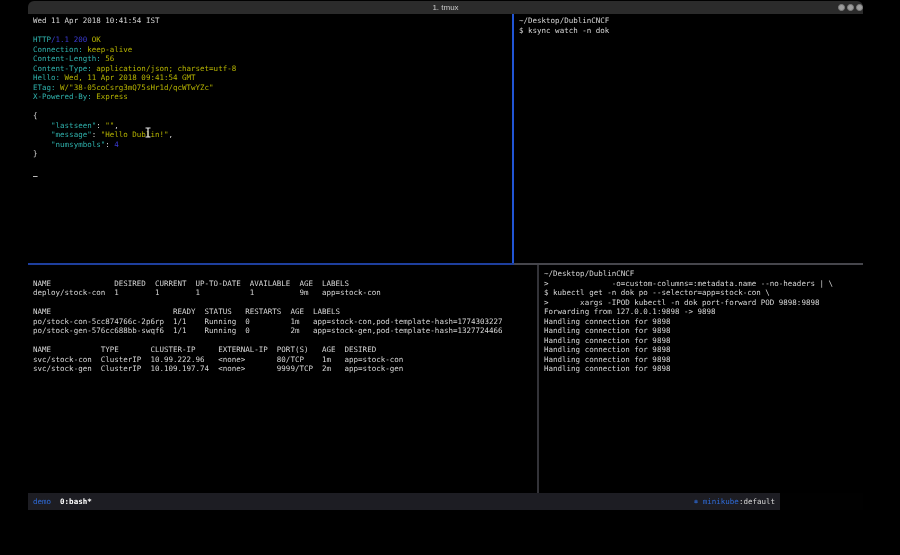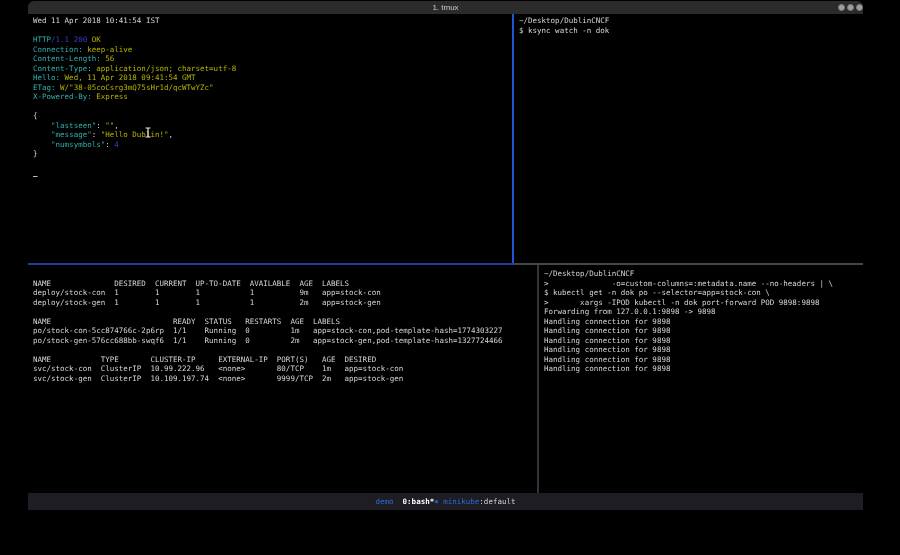--- a/index.html
+++ b/index.html
@@ -26,22 +26,22 @@
   .vdiv-bottom { position:absolute; left:509px; top:251px; width:2px; height:228px; background:#333338; }
   .content { padding:2px 8px 0 5px; font-size:7.5px; line-height:9.5px; color:#d6d6d6; }
   .pane-bl .content, .pane-br .content { padding-top:4px; }
   .tl { white-space:pre; height:9.5px; }
   .fg-w { color:#d6d6d6; }
   .fg-c { color:#2fb1ac; }
   .fg-y { color:#b6b400; }
   .fg-b { color:#3b3bd4; }
   .fg-wb { color:#ffffff; font-weight:bold; }
   .fg-sb { color:#2f6bd8; }
-  .statusbar { position:absolute; left:0; top:492px; width:835px; height:17px; background:#1d1d23;
-               display:flex; justify-content:center; align-items:center; padding:0 5px;
+  .statusbar { position:absolute; left:0; top:492px; width:752px; height:17px; background:#1d1d23;
+               display:flex; justify-content:space-between; align-items:center; padding:0 5px;
                font-size:7.5px; white-space:pre; }
   .sb-group { display:flex; align-items:center; white-space:pre; }
   .mouse-cursor { position:absolute; left:144px; top:123px; z-index:5; }
 </style>
 </head>
 <body>
 
 <div class="screen">
   <div class="window">
 
@@ -87,21 +87,20 @@
       </div>
 
       <div class="hdiv-left"></div>
       <div class="hdiv-right"></div>
 
       <div class="pane pane-bl">
         <div class="content">
             <div class="tl"></div>
             <div class="tl">NAME              DESIRED  CURRENT  UP-TO-DATE  AVAILABLE  AGE  LABELS</div>
             <div class="tl">deploy/stock-con  1        1        1           1          9m   app=stock-con</div>
-            <div class="tl">deploy/stock-gen  1        1        1           1          2m   app=stock-gen</div>
             <div class="tl"></div>
             <div class="tl">NAME                           READY  STATUS   RESTARTS  AGE  LABELS</div>
             <div class="tl">po/stock-con-5cc874766c-2p6rp  1/1    Running  0         1m   app=stock-con,pod-template-hash=1774303227</div>
             <div class="tl">po/stock-gen-576cc688bb-swqf6  1/1    Running  0         2m   app=stock-gen,pod-template-hash=1327724466</div>
             <div class="tl"></div>
             <div class="tl">NAME           TYPE       CLUSTER-IP     EXTERNAL-IP  PORT(S)   AGE  DESIRED</div>
             <div class="tl">svc/stock-con  ClusterIP  10.99.222.96   &lt;none&gt;       80/TCP    1m   app=stock-con</div>
             <div class="tl">svc/stock-gen  ClusterIP  10.109.197.74  &lt;none&gt;       9999/TCP  2m   app=stock-gen</div>
           </div>
       </div>

